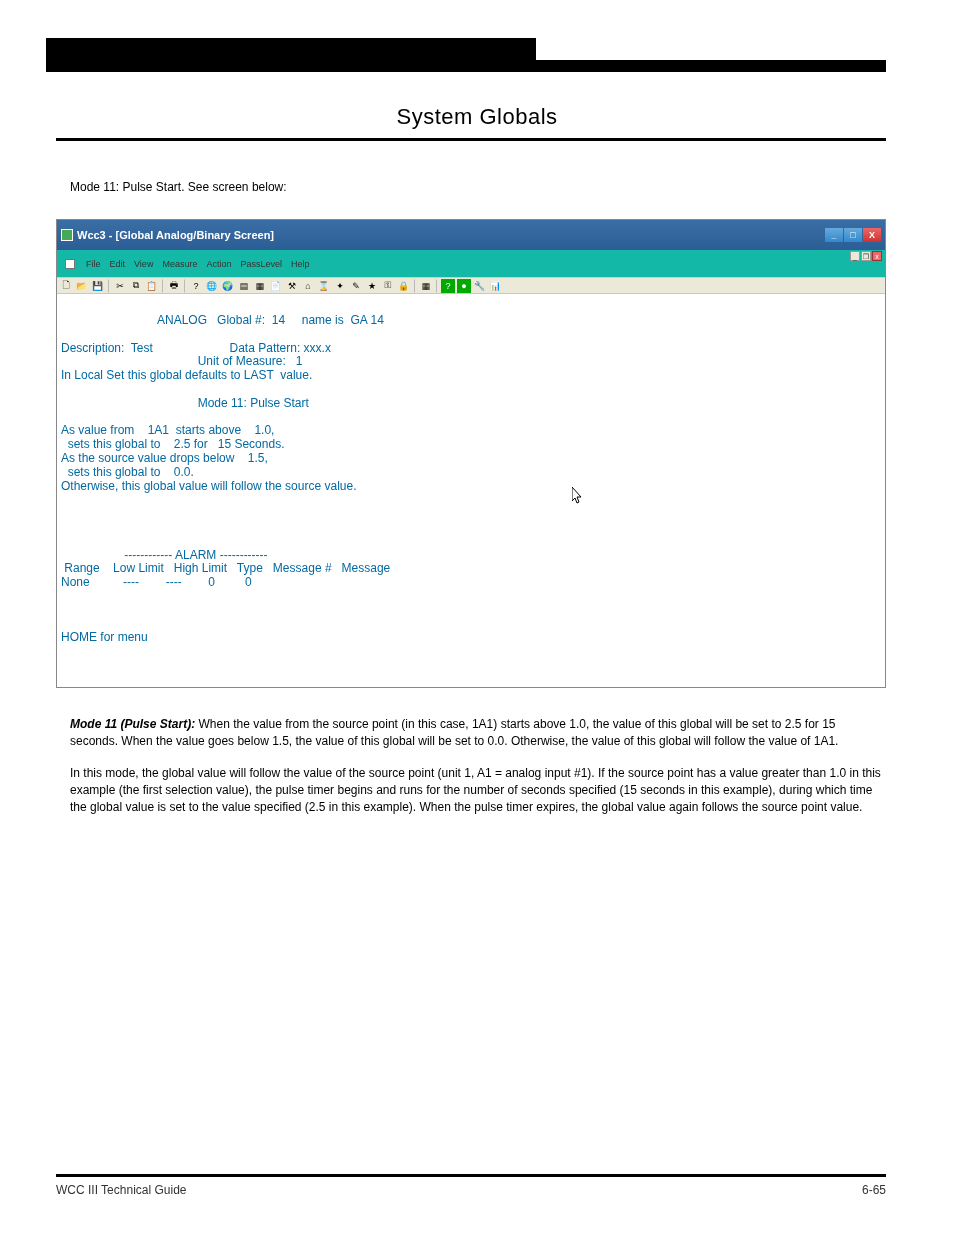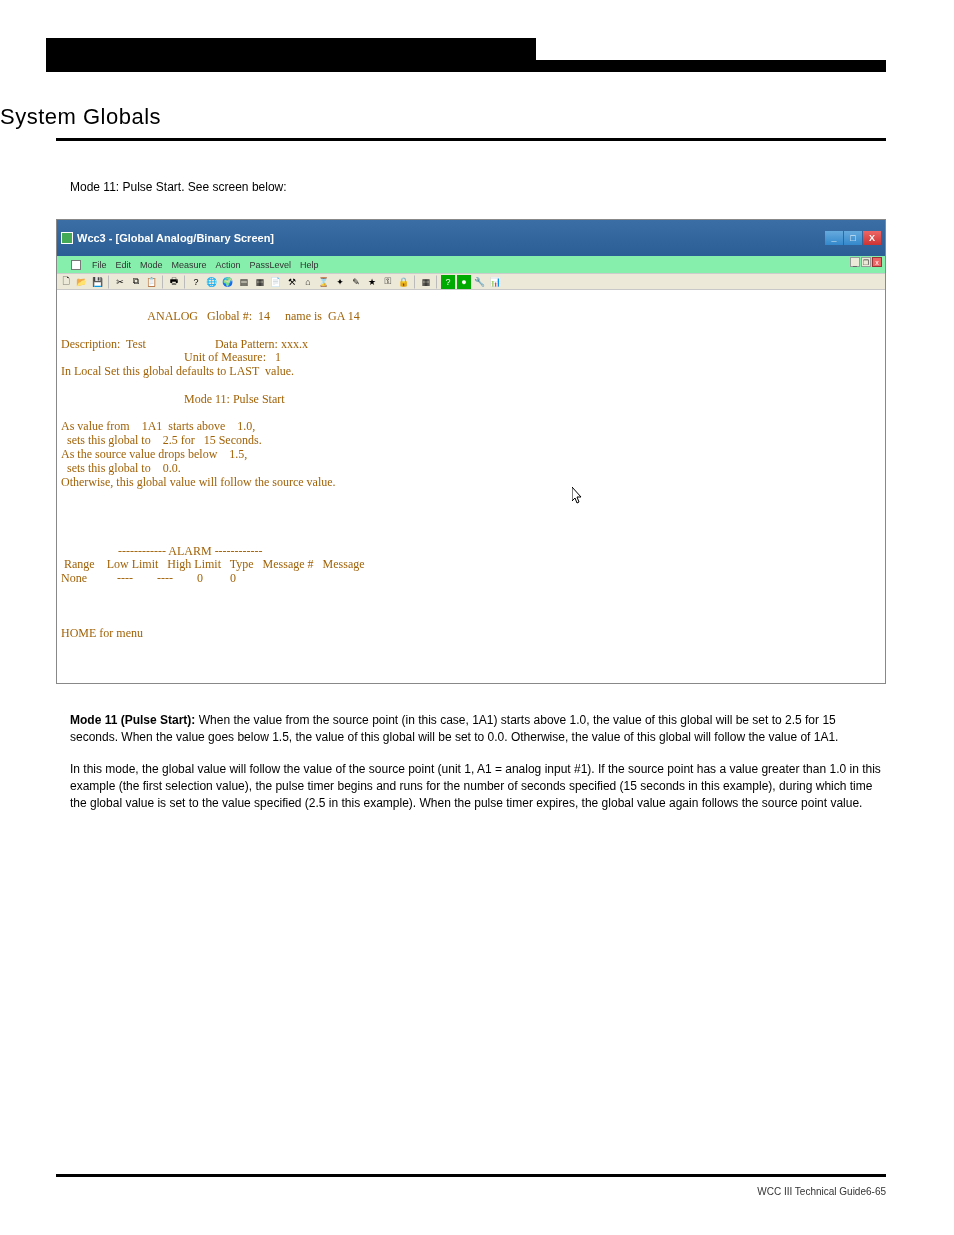--- a/index.html
+++ b/index.html
@@ -26,21 +26,21 @@
   }
   .top-black-right {
     position: absolute;
     left: 46px;
     right: 68px;
     top: 22px;
     height: 12px;
     background: #000;
   }
   .header-text {
-    text-align: left;
+    text-align: center;
     font-size: 22px;
     font-weight: 500;
     margin-top: 24px;
     letter-spacing: 0.5px;
   }
   .header-rule {
     height: 3px;
     background: #000;
     margin: 8px 68px 38px 56px;
   }
@@ -52,24 +52,24 @@
   .window-frame {
     margin: 0 68px 0 56px;
     border: 1px solid #888;
     background: #f0f0f0;
   }
   .titlebar {
     display: flex;
     align-items: center;
     background: linear-gradient(#3a6ea5, #2a5e95);
     color: #fff;
-    padding: 18px 4px;
+    padding: 0 4px;
     font-size: 11px;
     font-weight: bold;
-    height: 18px;
+    height: 30px;
   }
   .titlebar .icon {
     width: 12px;
     height: 12px;
     background: #4a5;
     margin-right: 4px;
     border: 1px solid #fff;
   }
   .win-btns {
     margin-left: auto;
@@ -81,28 +81,28 @@
     height: 14px;
     font-size: 9px;
     line-height: 14px;
     text-align: center;
     cursor: default;
   }
   .win-btn.min { background: linear-gradient(#6ad,#38c); color:#fff; }
   .win-btn.max { background: linear-gradient(#6ad,#38c); color:#fff; }
   .win-btn.close { background: linear-gradient(#e66,#c33); color:#fff; }
   .menubar {
-    background: #86efac;
+    background: #14b8a6;
     border-bottom: 1px solid #ccc;
-    padding: 1px 14px;
+    padding: 1px 8px;
     display: flex;
     gap: 9px;
     font-size: 9px;
     color: #333;
-    height: 18px;
+    height: 28px;
     align-items: center;
     position: relative;
   }
   .menubar .doc-icon {
     width: 10px;
     height: 10px;
     background: #fff;
     border: 1px solid #777;
     margin-right: 2px;
   }
@@ -138,59 +138,59 @@
     border: 1px solid transparent;
     display: inline-flex;
     align-items: center;
     justify-content: center;
     font-size: 9px;
   }
   .tbtn.sep { width: 2px; border-left: 1px solid #bbb; margin: 0 1px; }
   .content {
     background: #fff;
     padding: 6px 4px 28px 4px;
-    font-family: Liberation Serif, serif;
+    font-family: Liberation Sans, sans-serif;
     font-size: 12px;
-    color: #a16207;
+    color: #0369a1;
     line-height: 1.15;
     white-space: pre;
     overflow: hidden;
   }
   .cursor-arrow {
     position: absolute;
     left: 572px;
     top: 487px;
     width: 12px;
     height: 18px;
     pointer-events: none;
   }
   .cursor-arrow svg { width: 12px; height: 18px; }
   .explain {
     margin: 28px 70px 0 70px;
     font-size: 12px;
     line-height: 1.45;
   }
   .explain p { margin-bottom: 14px; }
-  .explain .label { font-weight: bold; }
+  .explain .label { font-weight: bold; font-style: italic; }
   .bottom-rule {
     position: absolute;
     left: 56px;
     right: 68px;
     bottom: 58px;
     height: 3px;
     background: #000;
   }
   .footer {
     position: absolute;
     bottom: 38px;
     left: 56px;
     right: 68px;
     display: flex;
-    justify-content: flex-end;
-    font-size: 10px;
+    justify-content: space-between;
+    font-size: 12px;
     color: #333;
   }
 </style>
 </head>
 <body>
 
 <div class="top-black-bar">
   <div class="top-black-left"></div>
   <div class="top-black-right"></div>
 </div>
@@ -207,21 +207,21 @@
     <span class="win-btns">
       <span class="win-btn min">_</span>
       <span class="win-btn max">□</span>
       <span class="win-btn close">X</span>
     </span>
   </div>
   <div class="menubar">
     <span class="doc-icon"></span>
     <span>File</span>
     <span>Edit</span>
-    <span>Mode</span>
+    <span>View</span>
     <span>Measure</span>
     <span>Action</span>
     <span>PassLevel</span>
     <span>Help</span>
     <span class="mdi-btns">
       <span class="mdi-btn">_</span>
       <span class="mdi-btn">❐</span>
       <span class="mdi-btn close">x</span>
     </span>
   </div>

